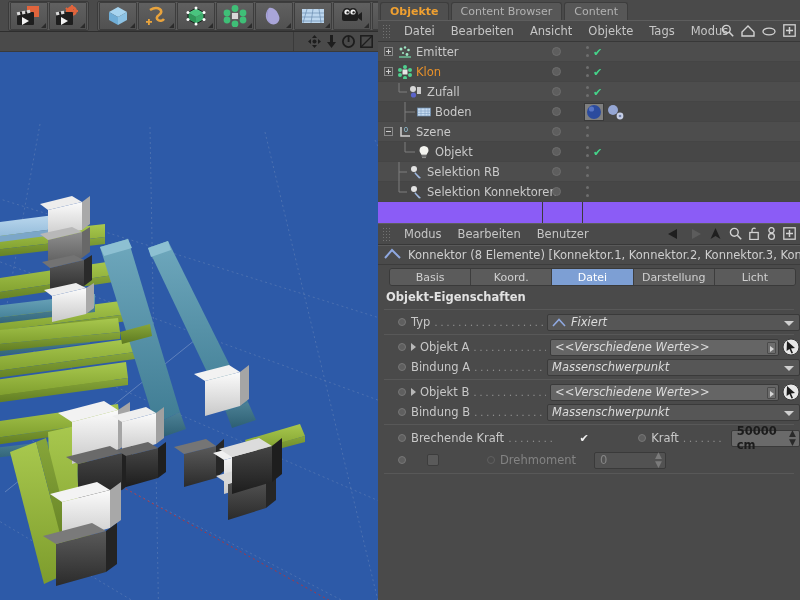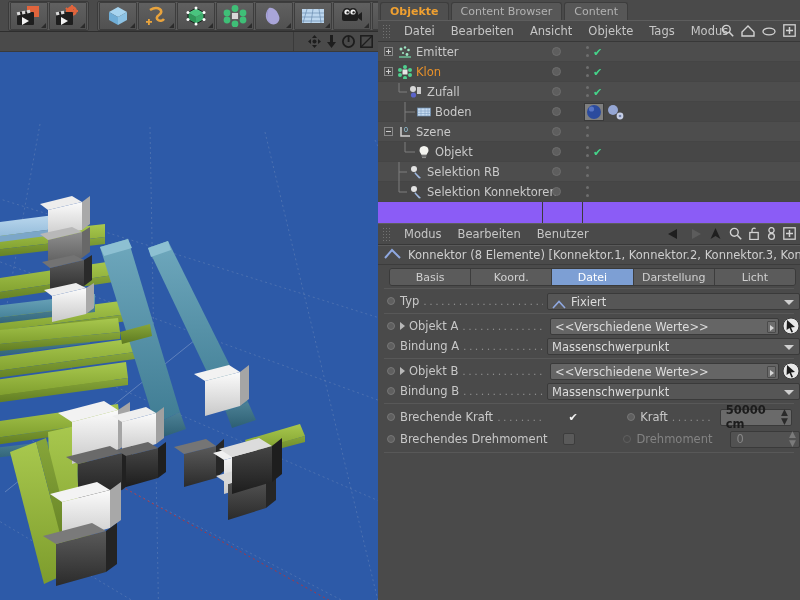--- a/index.html
+++ b/index.html
@@ -135,38 +135,38 @@
   .subtab.active { background:#7d9fd4; color:#ffffff; }
 
   .sec-head {
     font-size:11.5px; font-weight:bold; color:#e2e2e2;
     padding:4px 0 3px 8px;
   }
   .hr { height:1px; background:#3d3d3d; margin:2px 6px;
         border-bottom:1px solid #585858; }
 
   .prop {
-    display:flex; align-items:center; height:20px; padding-left:9px;
+    display:flex; align-items:center; height:20px; padding-left:20px;
   }
   .pdot { width:8px;height:8px;border-radius:50%;background:#5f5f5f;
           border:1px solid #777; flex:0 0 auto; margin-right:5px; }
   .pdot.ring{ background:transparent;border:1px solid #606060; }
   .tri { width:0;height:0;border-left:5px solid #b8b8b8;
          border-top:4px solid transparent;border-bottom:4px solid transparent;
          margin-right:4px; flex:0 0 auto;}
   .plabel { font-size:11.5px; color:#c8c8c8; white-space:nowrap; }
   .plabel.dim { color:#838383; }
   .dots { flex:1; overflow:hidden; white-space:nowrap;
           color:#8c8c8c; font-size:11px; letter-spacing:2.4px;
           margin:0 4px; }
 
   .field {
     height:17px; background:#565656; border:1px solid #3a3a3a;
-    border-radius:2px; display:flex; align-items:flex-end;
-    padding:0 4px; color:#dcdcdc; font-size:11.5px; position:relative;
+    border-radius:2px; display:flex; align-items:center;
+    padding:0 4px; color:#dcdcdc; font-size:11.5px; position:relative;font-style:italic;
   }
   .dropdown::after {
     content:""; position:absolute; right:5px; top:6px;
     border-left:5px solid transparent; border-right:5px solid transparent;
     border-top:5px solid #cfcfcf;
   }
   .linkfield { background:#656565; }
   .lk-arrow {
     position:absolute; right:2px; top:2px; width:9px; height:12px;
     background:#6d6d6d; border:1px solid #4a4a4a; border-radius:1px;
@@ -867,20 +867,21 @@
       </div>
 
       <div class="subtabs">
         <div class="subtab">Basis</div>
         <div class="subtab">Koord.</div>
         <div class="subtab active">Datei</div>
         <div class="subtab">Darstellung</div>
         <div class="subtab">Licht</div>
       </div>
 
+      <div class="sec-head">Objekt-Eigenschaften</div>
       <div class="hr"></div>
 
       <div class="prop">
         <span class="pdot"></span>
         <span class="plabel">Typ</span>
         <span class="dots">................................</span>
         <div class="field dropdown" style="width:253px;">
           <span style="margin-right:5px;display:flex;">
             <svg width="14" height="9" viewBox="0 0 14 9">
                 <path d="M1 8 L7 1.5 L13 8" stroke="#8fa8e0" stroke-width="1.6" fill="none"></path>
@@ -959,21 +960,20 @@
         <span class="plabel">Kraft</span>
         <span class="dots" style="flex:0 0 auto;width:44px;">.......</span>
         <div class="numfield" style="width:72px;">
           <span>50000 cm</span>
           <span class="spin">▲<br>▼</span>
         </div>
       </div>
 
       <div class="prop" style="height:22px;">
         <span class="pdot"></span>
-        <span class="plabel">Brechendes Drehmoment</span>
         <span class="dots" style="flex:0 0 auto;width:8px;"></span>
         <span class="cbox"></span>
 
         <span class="pdot ring" style="margin-left:48px;"></span>
         <span class="plabel dim">Drehmoment</span>
         <span class="dots" style="flex:0 0 auto;width:10px;"></span>
         <div class="numfield dim" style="width:72px;">
           <span>0</span>
           <span class="spin dim">▲<br>▼</span>
         </div>

